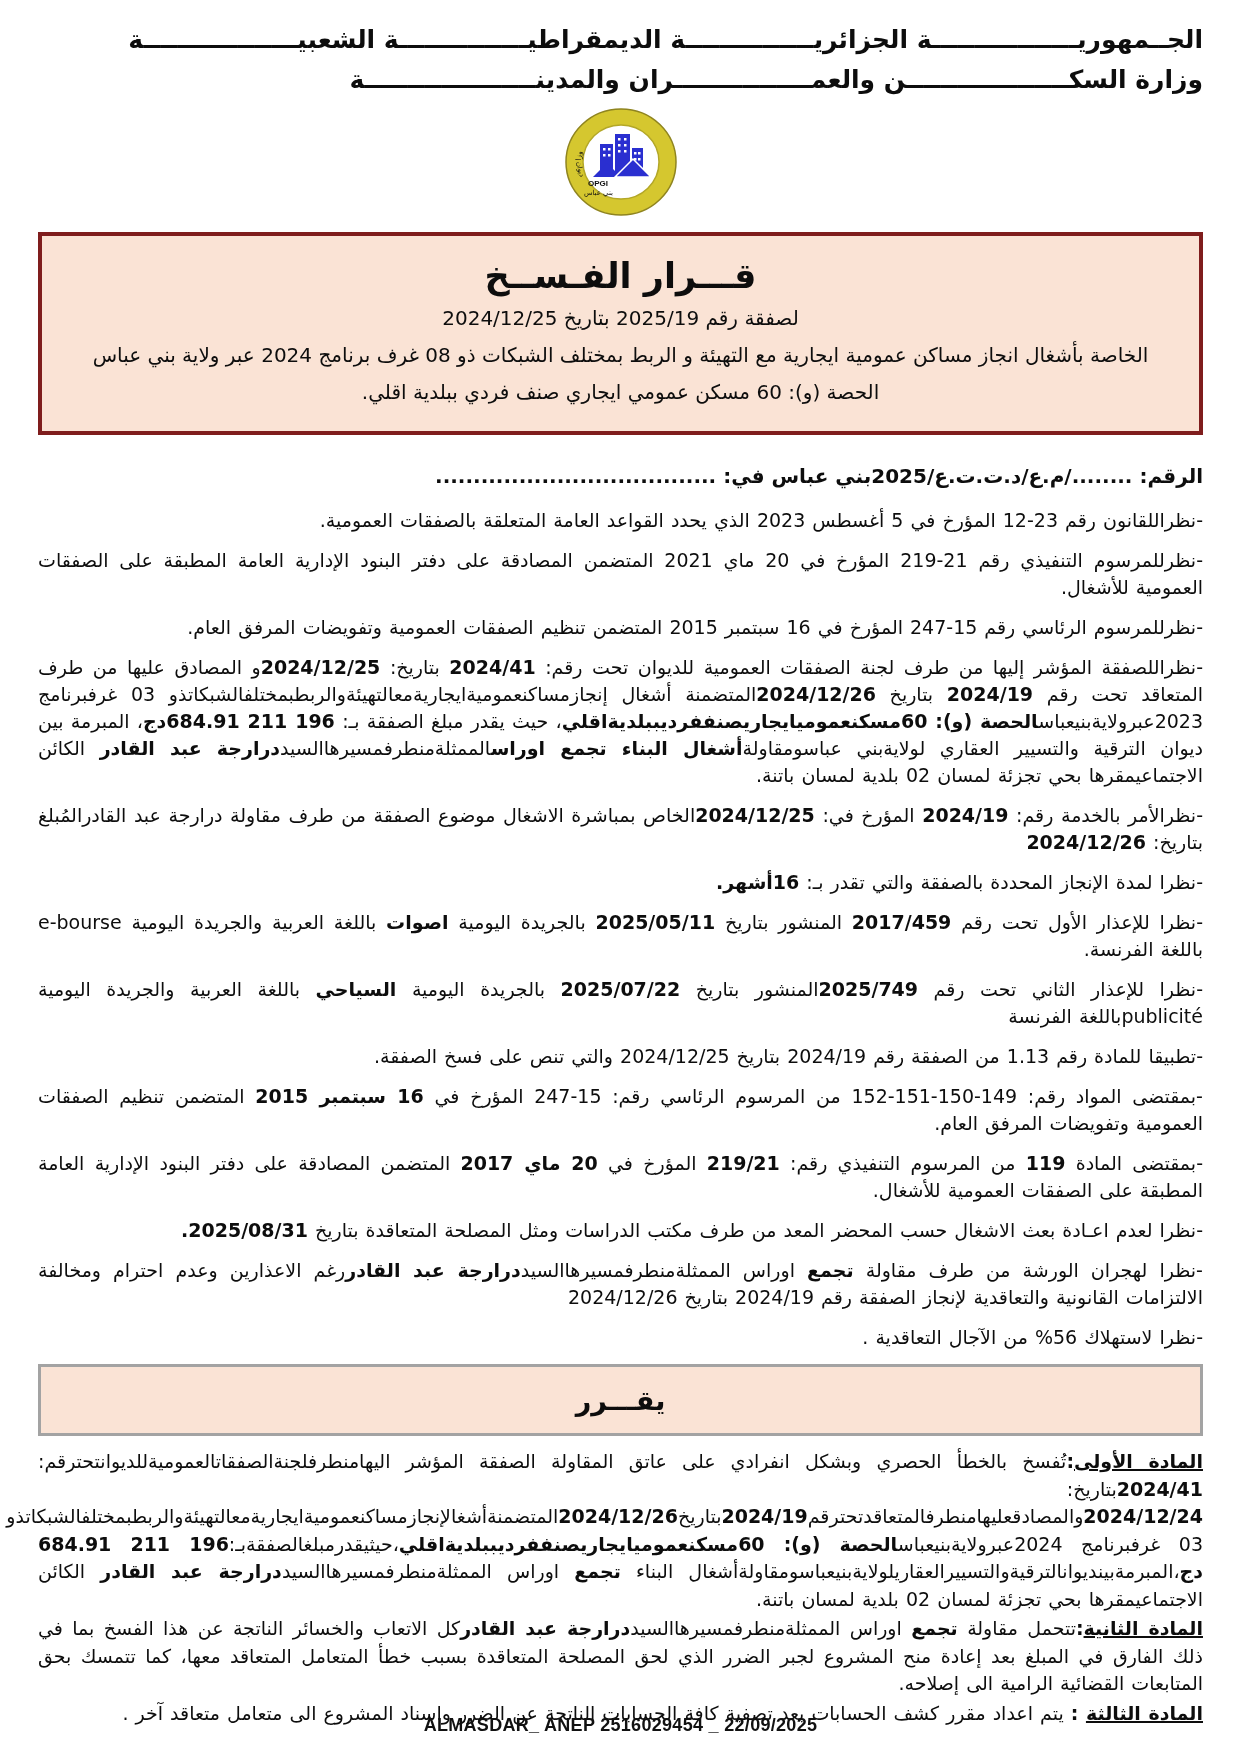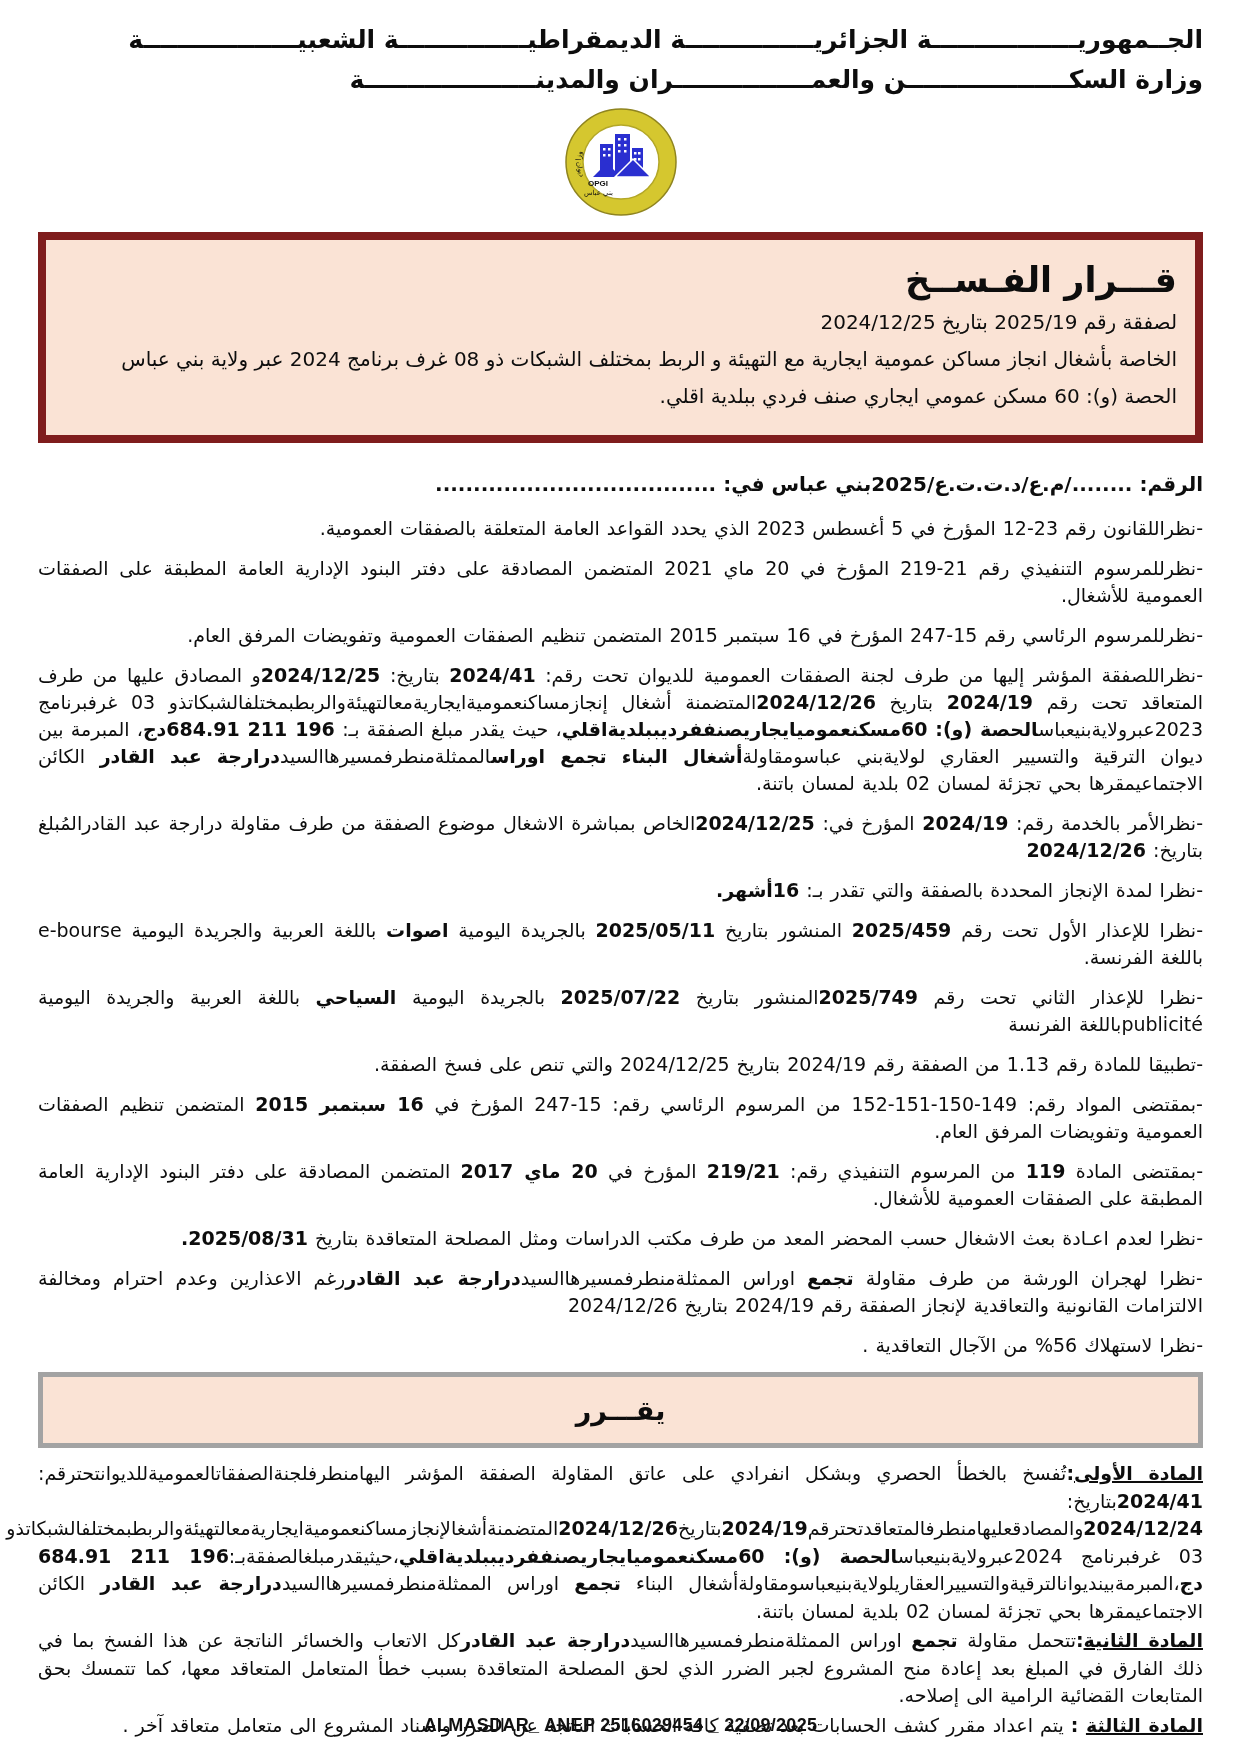--- a/index.html
+++ b/index.html
@@ -14,23 +14,23 @@
   }
   .inner{padding:20px 38px 0 38px;}
   
   .gov-header{text-align:center;font-weight:bold;}
   .gov-line{font-size:25px;line-height:40px;white-space:nowrap;text-align:right;}
   
   .logo-wrap{text-align:center;margin-top:6px;line-height:0;}
   
   .title-box{
     margin-top:14px;
-    border:8px solid #7f1d1d;
+    border:4px solid #7f1d1d;
     background:#fae3d5;
-    text-align:right;
+    text-align:center;
     padding:16px 18px 20px 18px;
   }
   .decree-title{font-size:35px;font-weight:bold;line-height:48px;}
   .decree-sub{font-size:20px;font-weight:normal;line-height:37px;}
   
   .ref-line{
     margin-top:26px;
     font-size:20px;font-weight:bold;
     text-align:right;
     line-height:30px;
@@ -40,21 +40,21 @@
   .clause{
     font-size:19px;
     line-height:27px;
     text-align:justify;
     margin-bottom:13px;
     word-spacing:1px;
   }
   
   .decision-box{
     margin-top:8px;
-    border:5px solid #a3a3a3;
+    border:3px solid #a3a3a3;
     background:#fae3d5;
     text-align:center;
     height:66px;
     display:flex;align-items:center;justify-content:center;
   }
   .decision-word{font-size:27px;font-weight:bold;}
   
   .articles{margin-top:12px;}
   .article{
     font-size:19px;
@@ -142,21 +142,21 @@
 
     <div class="ref-line">الرقم: ......../م.ع/د.ت.ت.ع/2025بني عباس في: .....................................</div>
 
     <div class="clauses">
       <div class="clause">-نظراللقانون رقم 23-12 المؤرخ في 5 أغسطس 2023 الذي يحدد القواعد العامة المتعلقة بالصفقات العمومية.</div>
       <div class="clause">-نظرللمرسوم التنفيذي رقم 21-219 المؤرخ في 20 ماي 2021 المتضمن المصادقة على دفتر البنود الإدارية العامة المطبقة على الصفقات العمومية للأشغال.</div>
       <div class="clause">-نظرللمرسوم الرئاسي رقم 15-247 المؤرخ في 16 سبتمبر 2015 المتضمن تنظيم الصفقات العمومية وتفويضات المرفق العام.</div>
       <div class="clause">-نظراللصفقة المؤشر إليها من طرف لجنة الصفقات العمومية للديوان تحت رقم: <b>2024/41</b> بتاريخ: <b>2024/12/25</b>و المصادق عليها من طرف المتعاقد تحت رقم <b>2024/19</b> بتاريخ <b>2024/12/26</b>المتضمنة أشغال إنجازمساكنعموميةايجاريةمعالتهيئةوالربطبمختلفالشبكاتذو 03 غرفبرنامج 2023عبرولايةبنيعباس<b>الحصة (و): 60مسكنعموميايجاريصنففرديببلديةاقلي</b>، حيث يقدر مبلغ الصفقة بـ: <b>196 211 684.91دج</b>، المبرمة بين ديوان الترقية والتسيير العقاري لولايةبني عباسومقاولة<b>أشغال البناء تجمع اوراس</b>الممثلةمنطرفمسيرهاالسيد<b>درارجة عبد القادر</b> الكائن الاجتماعيمقرها بحي تجزئة لمسان 02 بلدية لمسان باتنة.</div>
       <div class="clause">-نظرالأمر بالخدمة رقم: <b>2024/19</b> المؤرخ في: <b>2024/12/25</b>الخاص بمباشرة الاشغال موضوع الصفقة من طرف مقاولة درارجة عبد القادرالمُبلغ بتاريخ: <b>2024/12/26</b></div>
       <div class="clause">-نظرا لمدة الإنجاز المحددة بالصفقة والتي تقدر بـ: <b>16أشهر.</b></div>
-      <div class="clause">-نظرا للإعذار الأول تحت رقم <b>2025/459</b> المنشور بتاريخ <b>2025/05/11</b> بالجريدة اليومية <b>اصوات</b> باللغة العربية والجريدة اليومية e-bourse باللغة الفرنسة.</div>
+      <div class="clause">-نظرا للإعذار الأول تحت رقم <b>2017/459</b> المنشور بتاريخ <b>2025/05/11</b> بالجريدة اليومية <b>اصوات</b> باللغة العربية والجريدة اليومية e-bourse باللغة الفرنسة.</div>
       <div class="clause">-نظرا للإعذار الثاني تحت رقم <b>2025/749</b>المنشور بتاريخ <b>2025/07/22</b> بالجريدة اليومية <b>السياحي</b> باللغة العربية والجريدة اليومية publicitéباللغة الفرنسة</div>
       <div class="clause">-تطبيقا للمادة رقم 1.13 من الصفقة رقم 2024/19 بتاريخ 2024/12/25 والتي تنص على فسخ الصفقة.</div>
       <div class="clause">-بمقتضى المواد رقم: 149-150-151-152 من المرسوم الرئاسي رقم: 15-247 المؤرخ في <b>16 سبتمبر 2015</b> المتضمن تنظيم الصفقات العمومية وتفويضات المرفق العام.</div>
       <div class="clause">-بمقتضى المادة <b>119</b> من المرسوم التنفيذي رقم: <b>219/21</b> المؤرخ في <b>20 ماي 2017</b> المتضمن المصادقة على دفتر البنود الإدارية العامة المطبقة على الصفقات العمومية للأشغال.</div>
       <div class="clause">-نظرا لعدم اعـادة بعث الاشغال حسب المحضر المعد من طرف مكتب الدراسات ومثل المصلحة المتعاقدة بتاريخ <b>2025/08/31.</b></div>
       <div class="clause">-نظرا لهجران الورشة من طرف مقاولة <b>تجمع</b> اوراس الممثلةمنطرفمسيرهاالسيد<b>درارجة عبد القادر</b>رغم الاعذارين وعدم احترام ومخالفة الالتزامات القانونية والتعاقدية لإنجاز الصفقة رقم 2024/19 بتاريخ 2024/12/26</div>
       <div class="clause">-نظرا لاستهلاك 56% من الآجال التعاقدية .</div>
     </div>
 
     <div class="decision-box">

